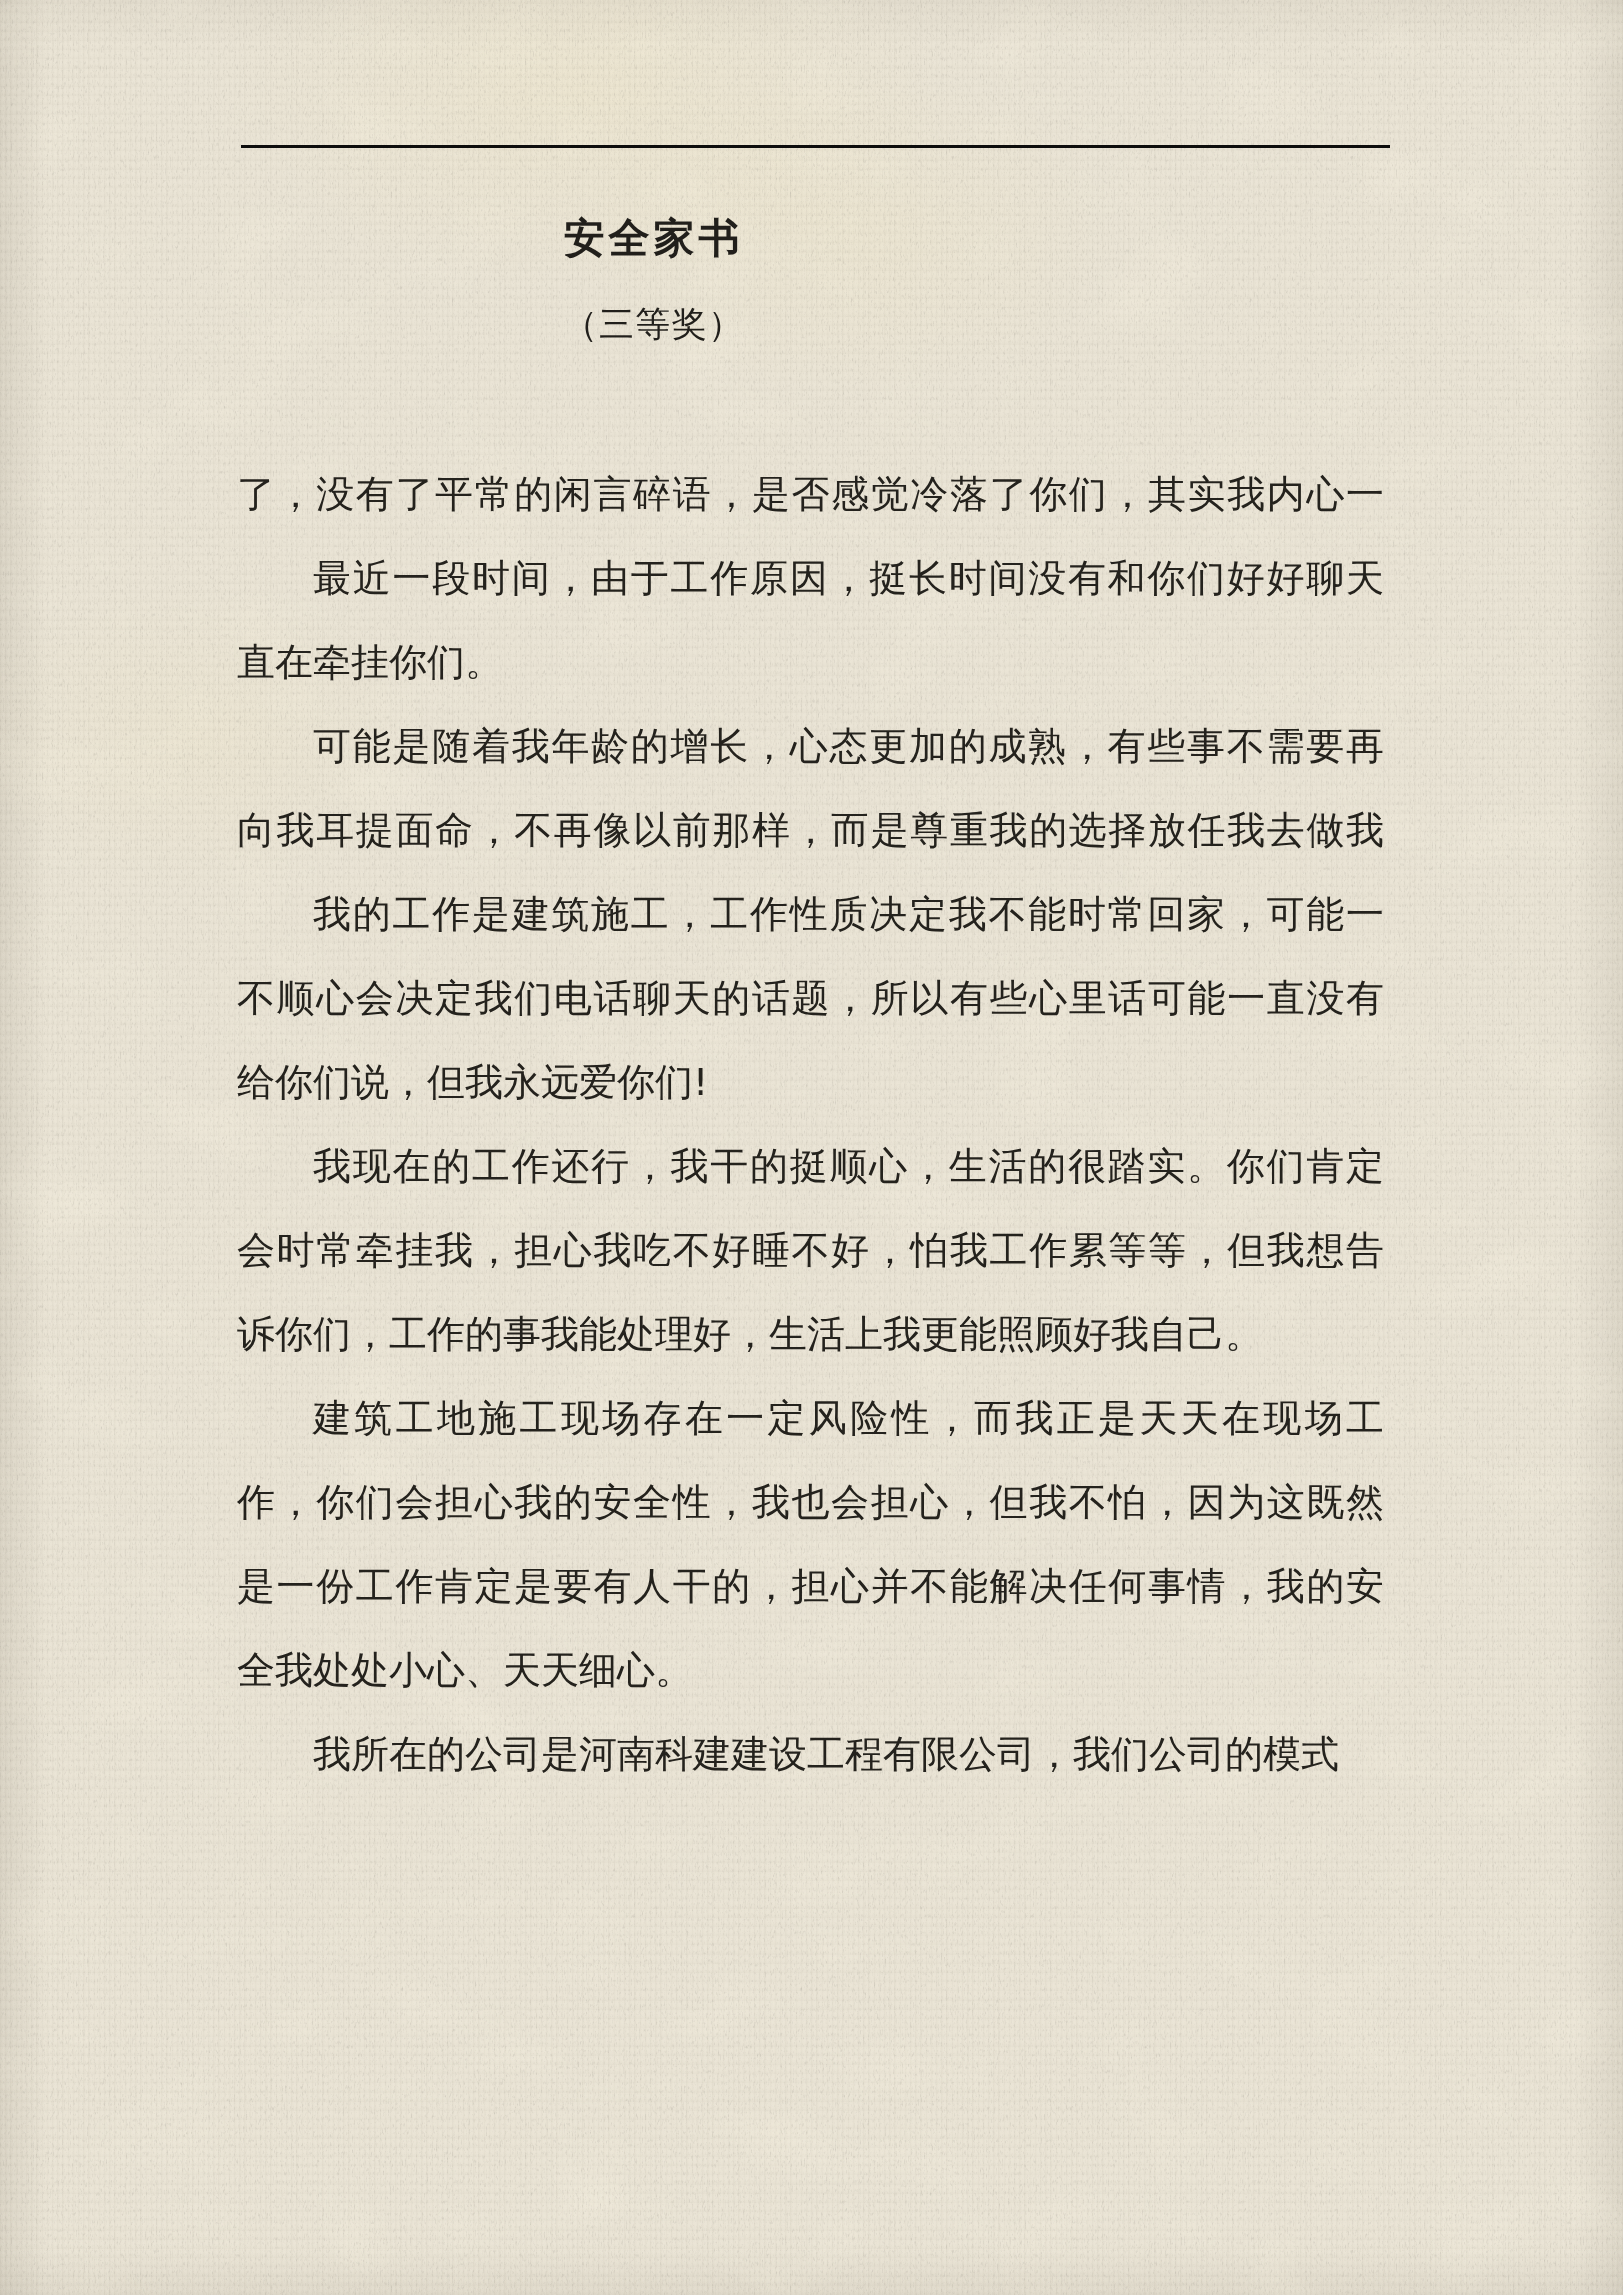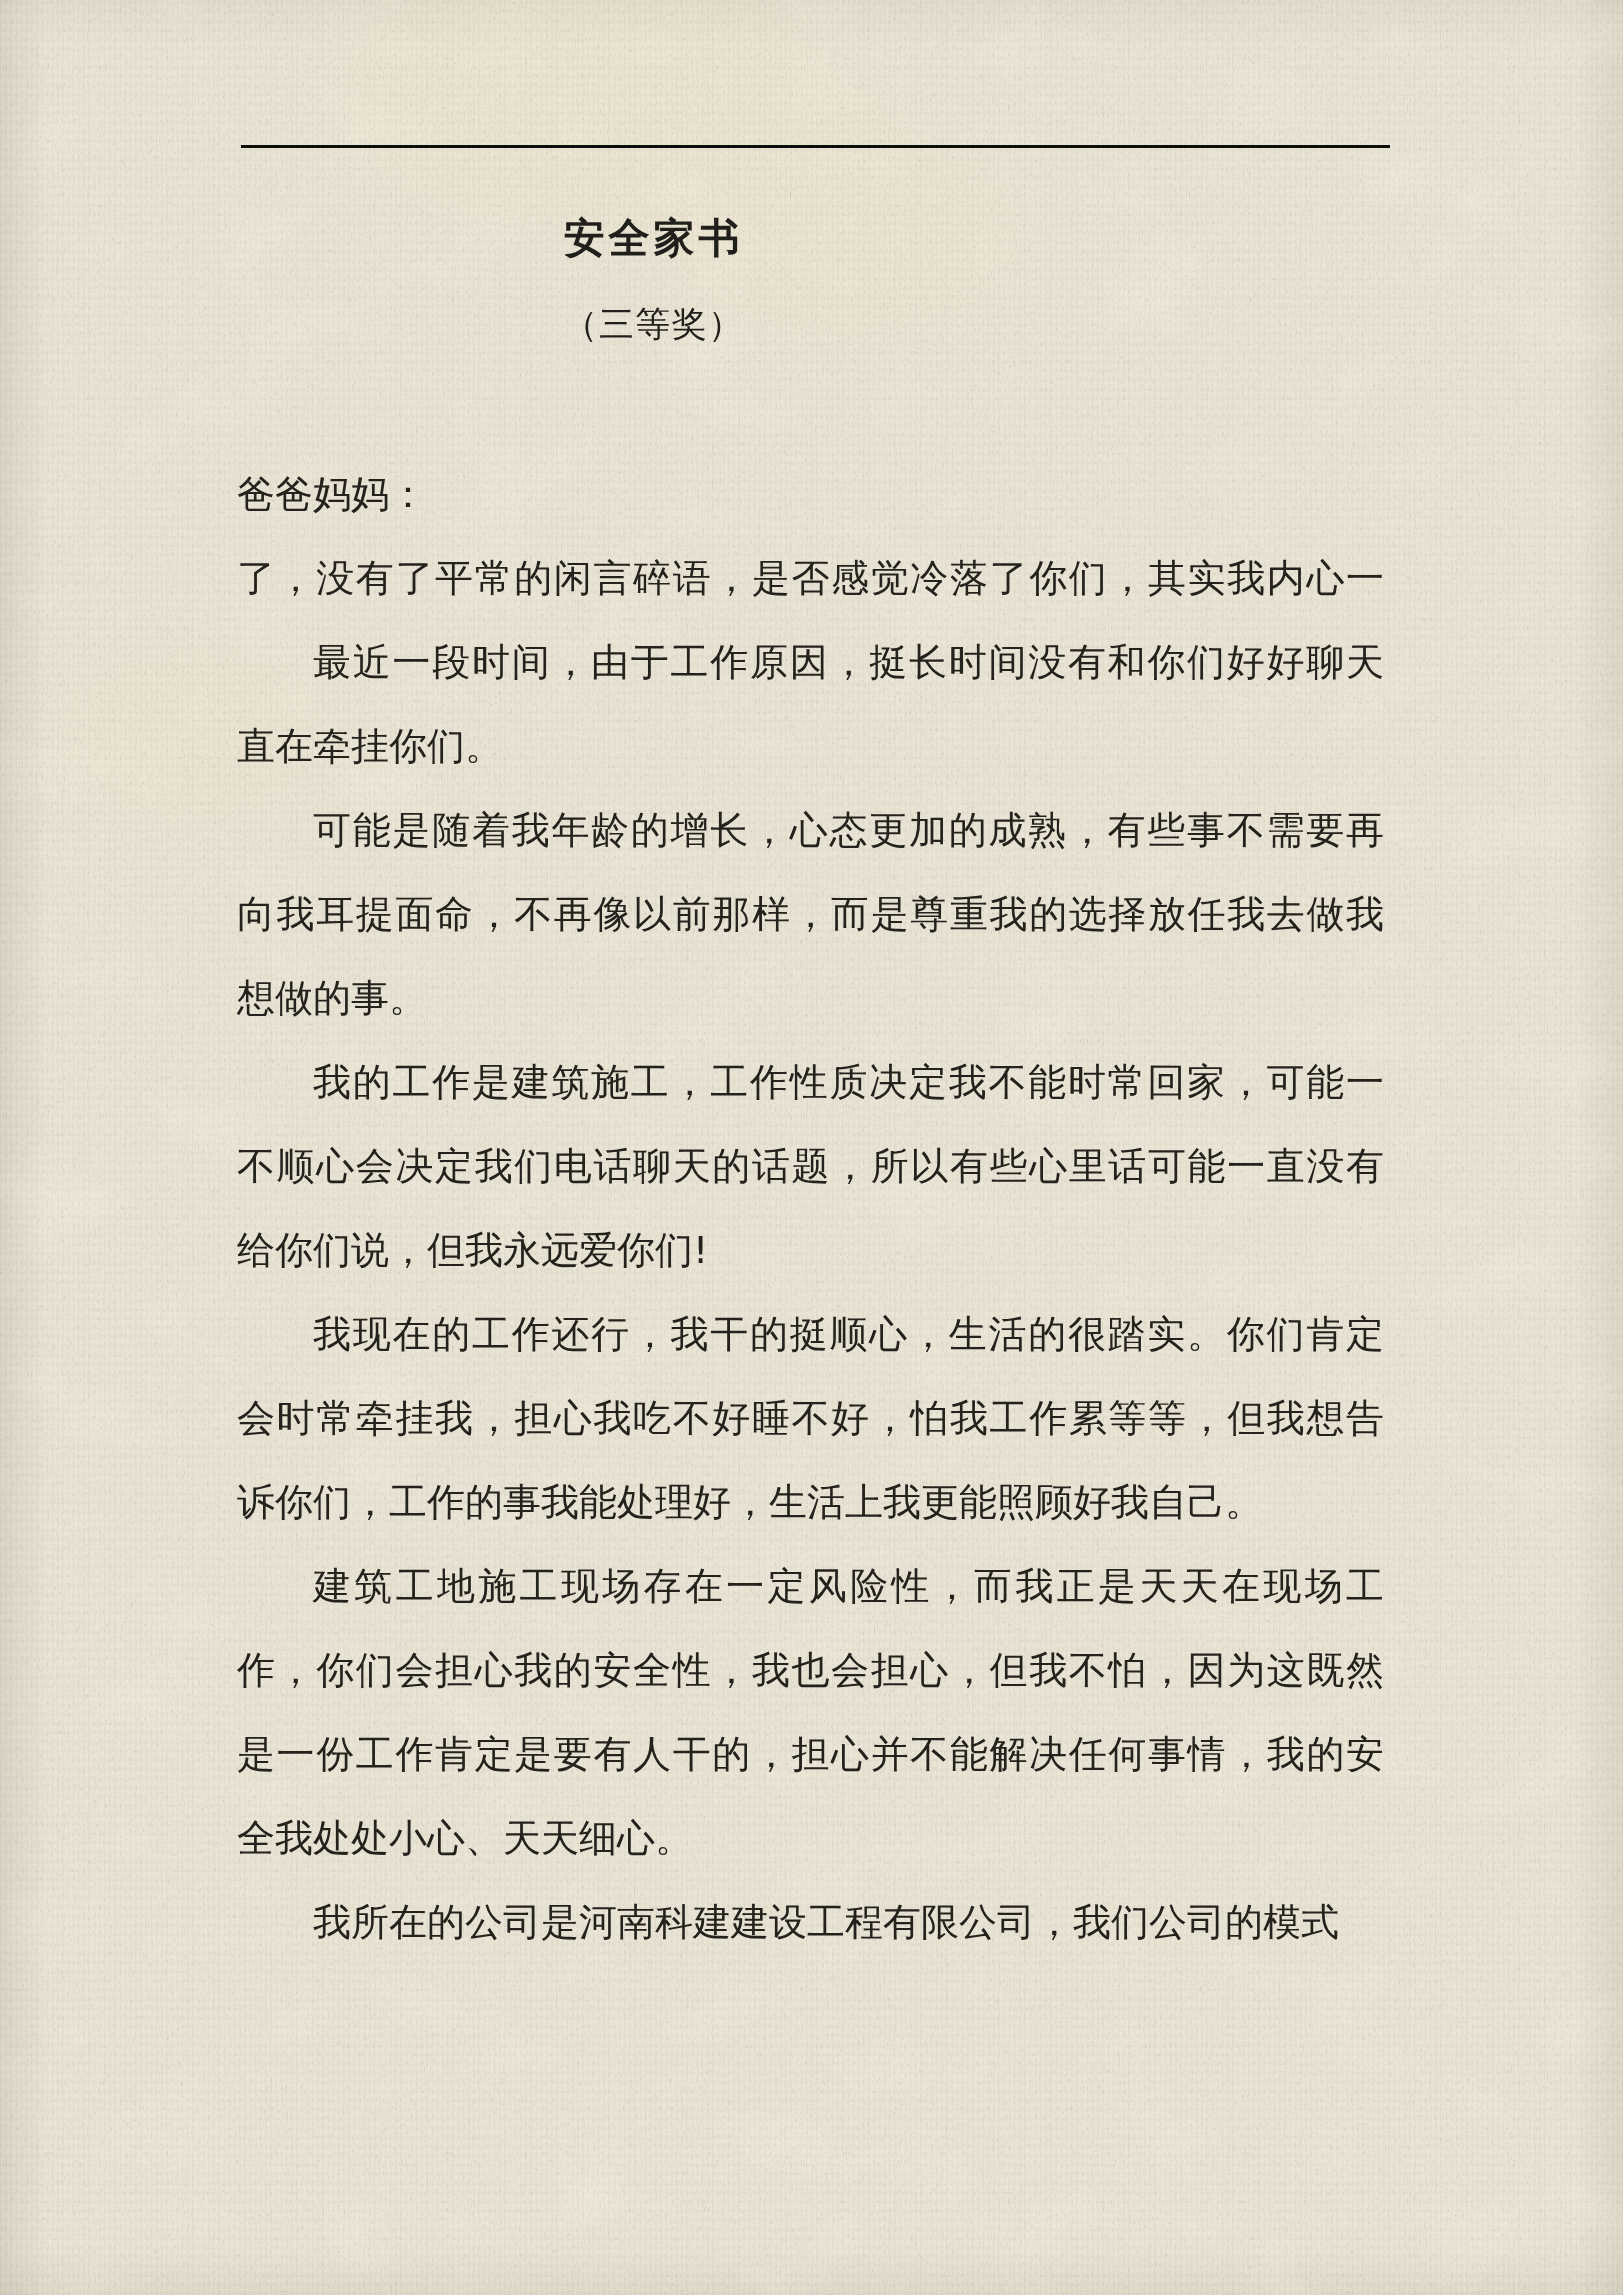--- a/index.html
+++ b/index.html
@@ -157,28 +157,26 @@
   <div class="content">
 
     <div class="divider"></div>
 
     <div class="heading title">安全家书</div>
 
     <div class="heading award">（三等奖）</div>
 
 
     <div class="body-block">
-      <div class="line">爸爸妈妈：</div>
 
     <div class="line fill">了，没有了平常的闲言碎语，是否感觉冷落了你们，其实我内心一</div>
         <div class="line first fill">最近一段时间，由于工作原因，挺长时间没有和你们好好聊天</div>
         <div class="line">直在牵挂你们。</div>
         <div class="line first fill">可能是随着我年龄的增长，心态更加的成熟，有些事不需要再</div>
         <div class="line fill">向我耳提面命，不再像以前那样，而是尊重我的选择放任我去做我</div>
-        <div class="line">想做的事。</div>
         <div class="line first fill">我的工作是建筑施工，工作性质决定我不能时常回家，可能一</div>
         <div class="line fill">不顺心会决定我们电话聊天的话题，所以有些心里话可能一直没有</div>
         <div class="line">给你们说，但我永远爱你们!</div>
         <div class="line first fill">我现在的工作还行，我干的挺顺心，生活的很踏实。你们肯定</div>
         <div class="line fill">会时常牵挂我，担心我吃不好睡不好，怕我工作累等等，但我想告</div>
         <div class="line">诉你们，工作的事我能处理好，生活上我更能照顾好我自己。</div>
         <div class="line first fill">建筑工地施工现场存在一定风险性，而我正是天天在现场工</div>
         <div class="line fill">作，你们会担心我的安全性，我也会担心，但我不怕，因为这既然</div>
         <div class="line fill">是一份工作肯定是要有人干的，担心并不能解决任何事情，我的安</div>
         <div class="line">全我处处小心、天天细心。</div>

